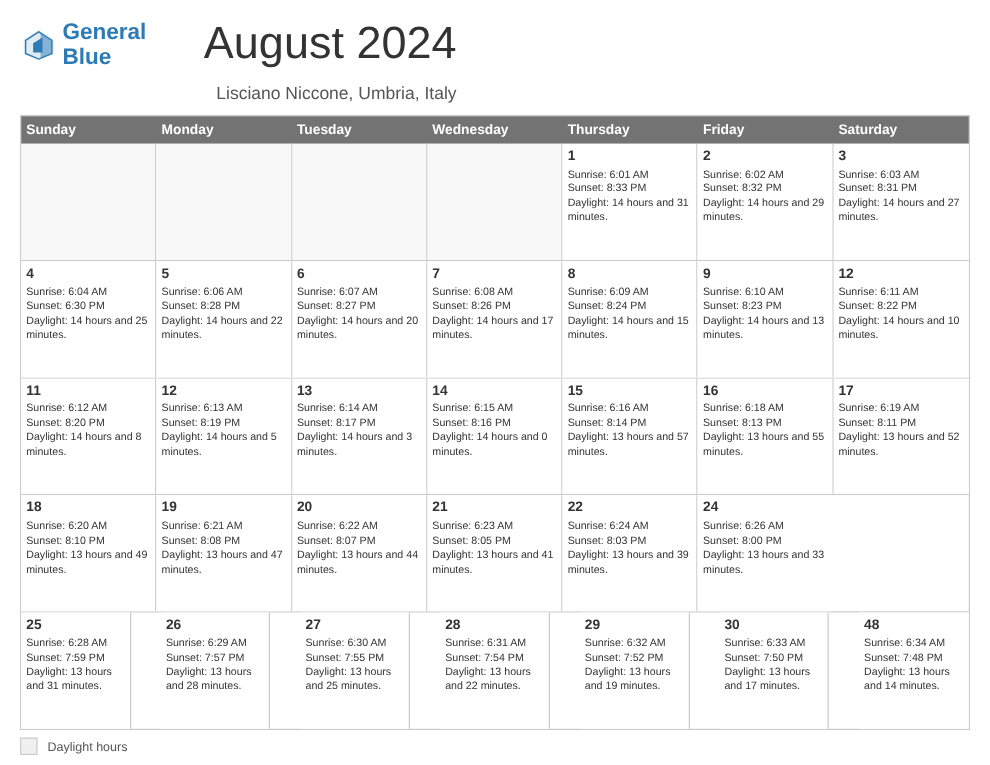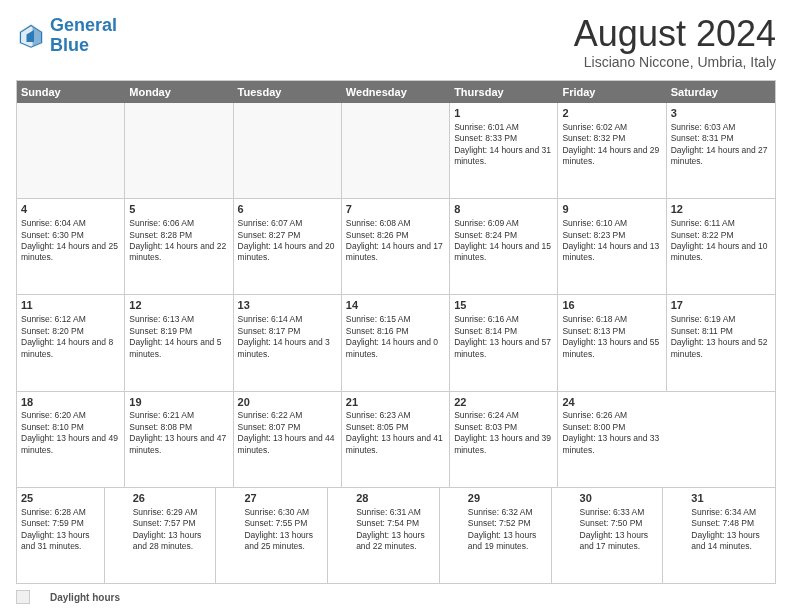--- a/index.html
+++ b/index.html
@@ -12,23 +12,23 @@
     }
     .page {
       width: 792px;
       height: 612px;
       padding: 16px 16px 8px 16px;
       display: flex;
       flex-direction: column;
     }
     .header {
       display: flex;
-      justify-content: space-between;
       align-items: flex-start;
       margin-bottom: 10px;
+      gap: 46px;
     }
     .logo {
       display: flex;
       align-items: center;
       gap: 4px;
     }
     .logo-text {
       font-size: 18px;
       font-weight: bold;
       color: #333;
@@ -46,21 +46,21 @@
     }
     .main-title {
       font-size: 36px;
       font-weight: 300;
       color: #333;
       line-height: 1;
     }
     .subtitle {
       font-size: 14px;
       color: #555;
-      margin-top: 2px;
+      margin-top: 14px;
     }
     .calendar {
       flex: 1;
       display: flex;
       flex-direction: column;
       border: 1px solid #ccc;
     }
     .cal-header {
       display: grid;
       grid-template-columns: repeat(7, 1fr);
@@ -105,26 +105,25 @@
     }
     .day-num {
       font-size: 11px;
       font-weight: bold;
       color: #333;
       display: block;
       margin-bottom: 1px;
     }
     .footer {
       display: flex;
-      align-items: center;
-      gap: 20px;
+      align-items: flex-end;
+      gap: 8px;
       margin-top: 6px;
       font-size: 10px;
       color: #555;
-      font-weight: bold;
     }
     .daylight-box {
       width: 14px;
       height: 14px;
       background: #f0f0f0;
       border: 1px solid #ccc;
       display: inline-block;
     }
   </style>
 </head>
@@ -342,21 +341,21 @@
             <div>Sunset: 7:52 PM</div>
             <div>Daylight: 13 hours and 19 minutes.</div>
           </div>
           <div class="cal-cell">
             <span class="day-num">30</span>
             <div>Sunrise: 6:33 AM</div>
             <div>Sunset: 7:50 PM</div>
             <div>Daylight: 13 hours and 17 minutes.</div>
           </div>
           <div class="cal-cell">
-            <span class="day-num">31</span>
+            <span class="day-num">48</span>
             <div>Sunrise: 6:34 AM</div>
             <div>Sunset: 7:48 PM</div>
             <div>Daylight: 13 hours and 14 minutes.</div>
           </div>
         </div>
       </div>
   </div>
 
   <div class="footer">
     <div class="daylight-box"></div>

